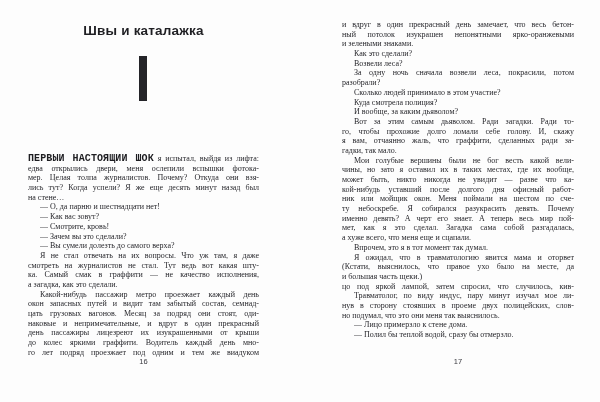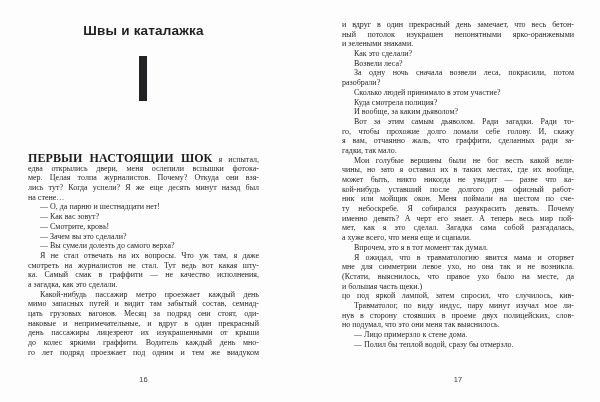--- a/index.html
+++ b/index.html
@@ -28,25 +28,25 @@
   .body-right{left:342px;top:20px;width:232px;}
   .line{
     height:9.7px;line-height:9.7px;font-size:8px;
     overflow:hidden;white-space:normal;
     text-align:justify;color:#26262b;
   }
   .just{text-align-last:justify;}
   .plain{text-align-last:left;}
   .ind{text-indent:12px;}
   .runin{
-    font-family:Liberation Serif, serif;
-    font-weight:700;font-size:12px;letter-spacing:.1px;color:#1d1d21;
+    font-family:Liberation Mono, monospace;
+    font-weight:700;font-size:10px;letter-spacing:.1px;color:#1d1d21;
   }
   .page-number{
-    position:absolute;top:375px;height:10px;
+    position:absolute;top:357px;height:10px;
     font-family:"Liberation Sans",sans-serif;
     font-size:7.5px;line-height:10px;text-align:center;color:#3a3a40;
   }
   .pn-left{left:28px;width:231px;}
   .pn-right{left:342px;width:232px;}
 </style>
 </head>
 <body>
 
 <div class="spread">
@@ -63,21 +63,21 @@
         <div class="line ind plain">— О, да парню и шестнадцати нет!</div>
         <div class="line ind plain">— Как вас зовут?</div>
         <div class="line ind plain">— Смотрите, кровь!</div>
         <div class="line ind plain">— Зачем вы это сделали?</div>
         <div class="line ind plain">— Вы сумели долезть до самого верха?</div>
         <div class="line ind just">Я не стал отвечать на их вопросы. Что уж там, я даже</div>
         <div class="line just">смотреть на журналистов не стал. Тут ведь вот какая шту-</div>
         <div class="line just">ка. Самый смак в граффити — не качество исполнения,</div>
         <div class="line plain">а загадка, как это сделали.</div>
         <div class="line ind just">Какой-нибудь пассажир метро проезжает каждый день</div>
-        <div class="line just">мимо запасных путей и видит там забытый состав, семнад-</div>
+        <div class="line just">окон запасных путей и видит там забытый состав, семнад-</div>
         <div class="line just">цать грузовых вагонов. Месяц за подряд они стоят, оди-</div>
         <div class="line just">наковые и непримечательные, и вдруг в один прекрасный</div>
         <div class="line just">день пассажиры лицезреют их изукрашенными от крыши</div>
         <div class="line just">до колес яркими граффити. Водитель каждый день мно-</div>
         <div class="line just">го лет подряд проезжает под одним и тем же виадуком</div>
       </div>
     <div class="page-number pn-left">16</div>
   </section>
 
   <section>
@@ -100,21 +100,20 @@
         <div class="line just">чины, но зато я оставил их в таких местах, где их вообще,</div>
         <div class="line just">может быть, никто никогда не увидит — разве что ка-</div>
         <div class="line just">кой-нибудь уставший после долгого дня офисный работ-</div>
         <div class="line just">ник или мойщик окон. Меня поймали на шестом по сче-</div>
         <div class="line just">ту небоскребе. Я собирался разукрасить девять. Почему</div>
         <div class="line just">именно девять? А черт его знает. А теперь весь мир пой-</div>
         <div class="line just">мет, как я это сделал. Загадка сама собой разгадалась,</div>
         <div class="line plain">а хуже всего, что меня еще и сцапали.</div>
         <div class="line ind plain">Впрочем, это я в тот момент так думал.</div>
         <div class="line ind just">Я ожидал, что в травматологию явится мама и оторвет</div>
-        <div class="line just">мне для симметрии левое ухо, но она так и не возникла.</div>
         <div class="line just">(Кстати, выяснилось, что правое ухо было на месте, да</div>
         <div class="line plain">и большая часть щеки.)</div>
         <div class="line just">цо под яркой лампой, затем спросил, что случилось, кив-</div>
         <div class="line ind just">Травматолог, по виду индус, пару минут изучал мое ли-</div>
         <div class="line just">нув в сторону стоявших в проеме двух полицейских, слов-</div>
         <div class="line plain">но подумал, что это они меня так выяснилось.</div>
         <div class="line ind plain">— Лицо примерзло к стене дома.</div>
         <div class="line ind plain">— Полил бы теплой водой, сразу бы отмерзло.</div>
       </div>
     <div class="page-number pn-right">17</div>

